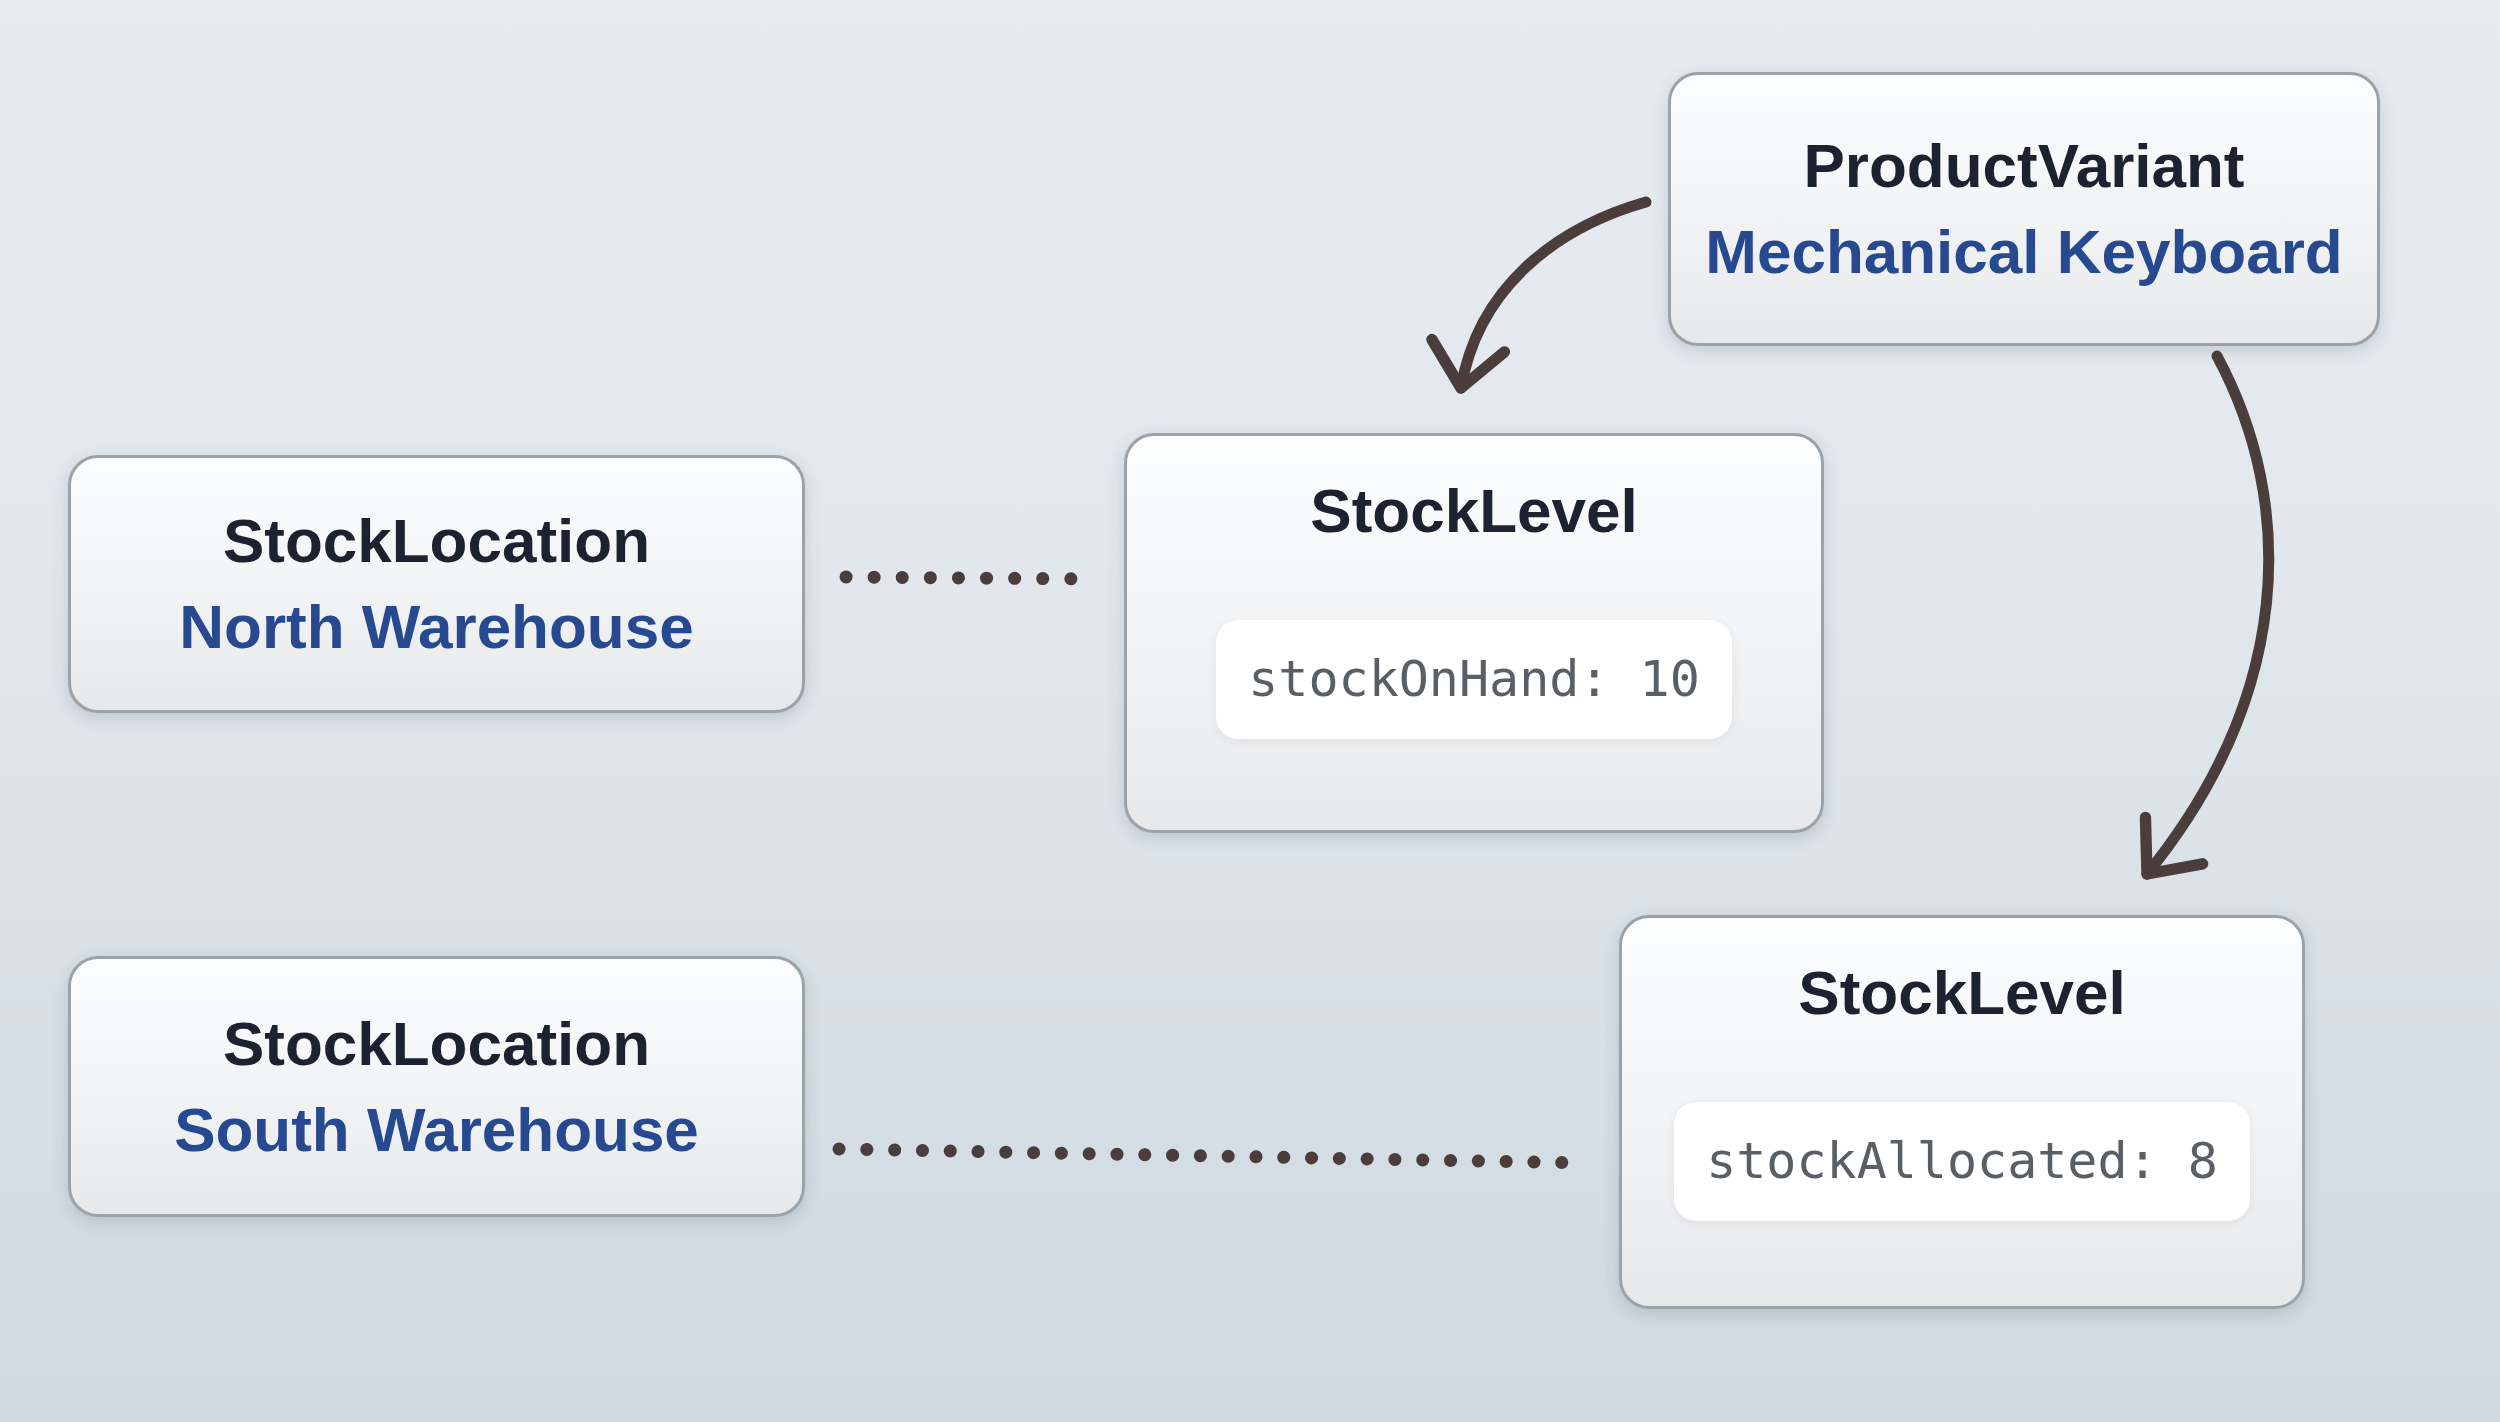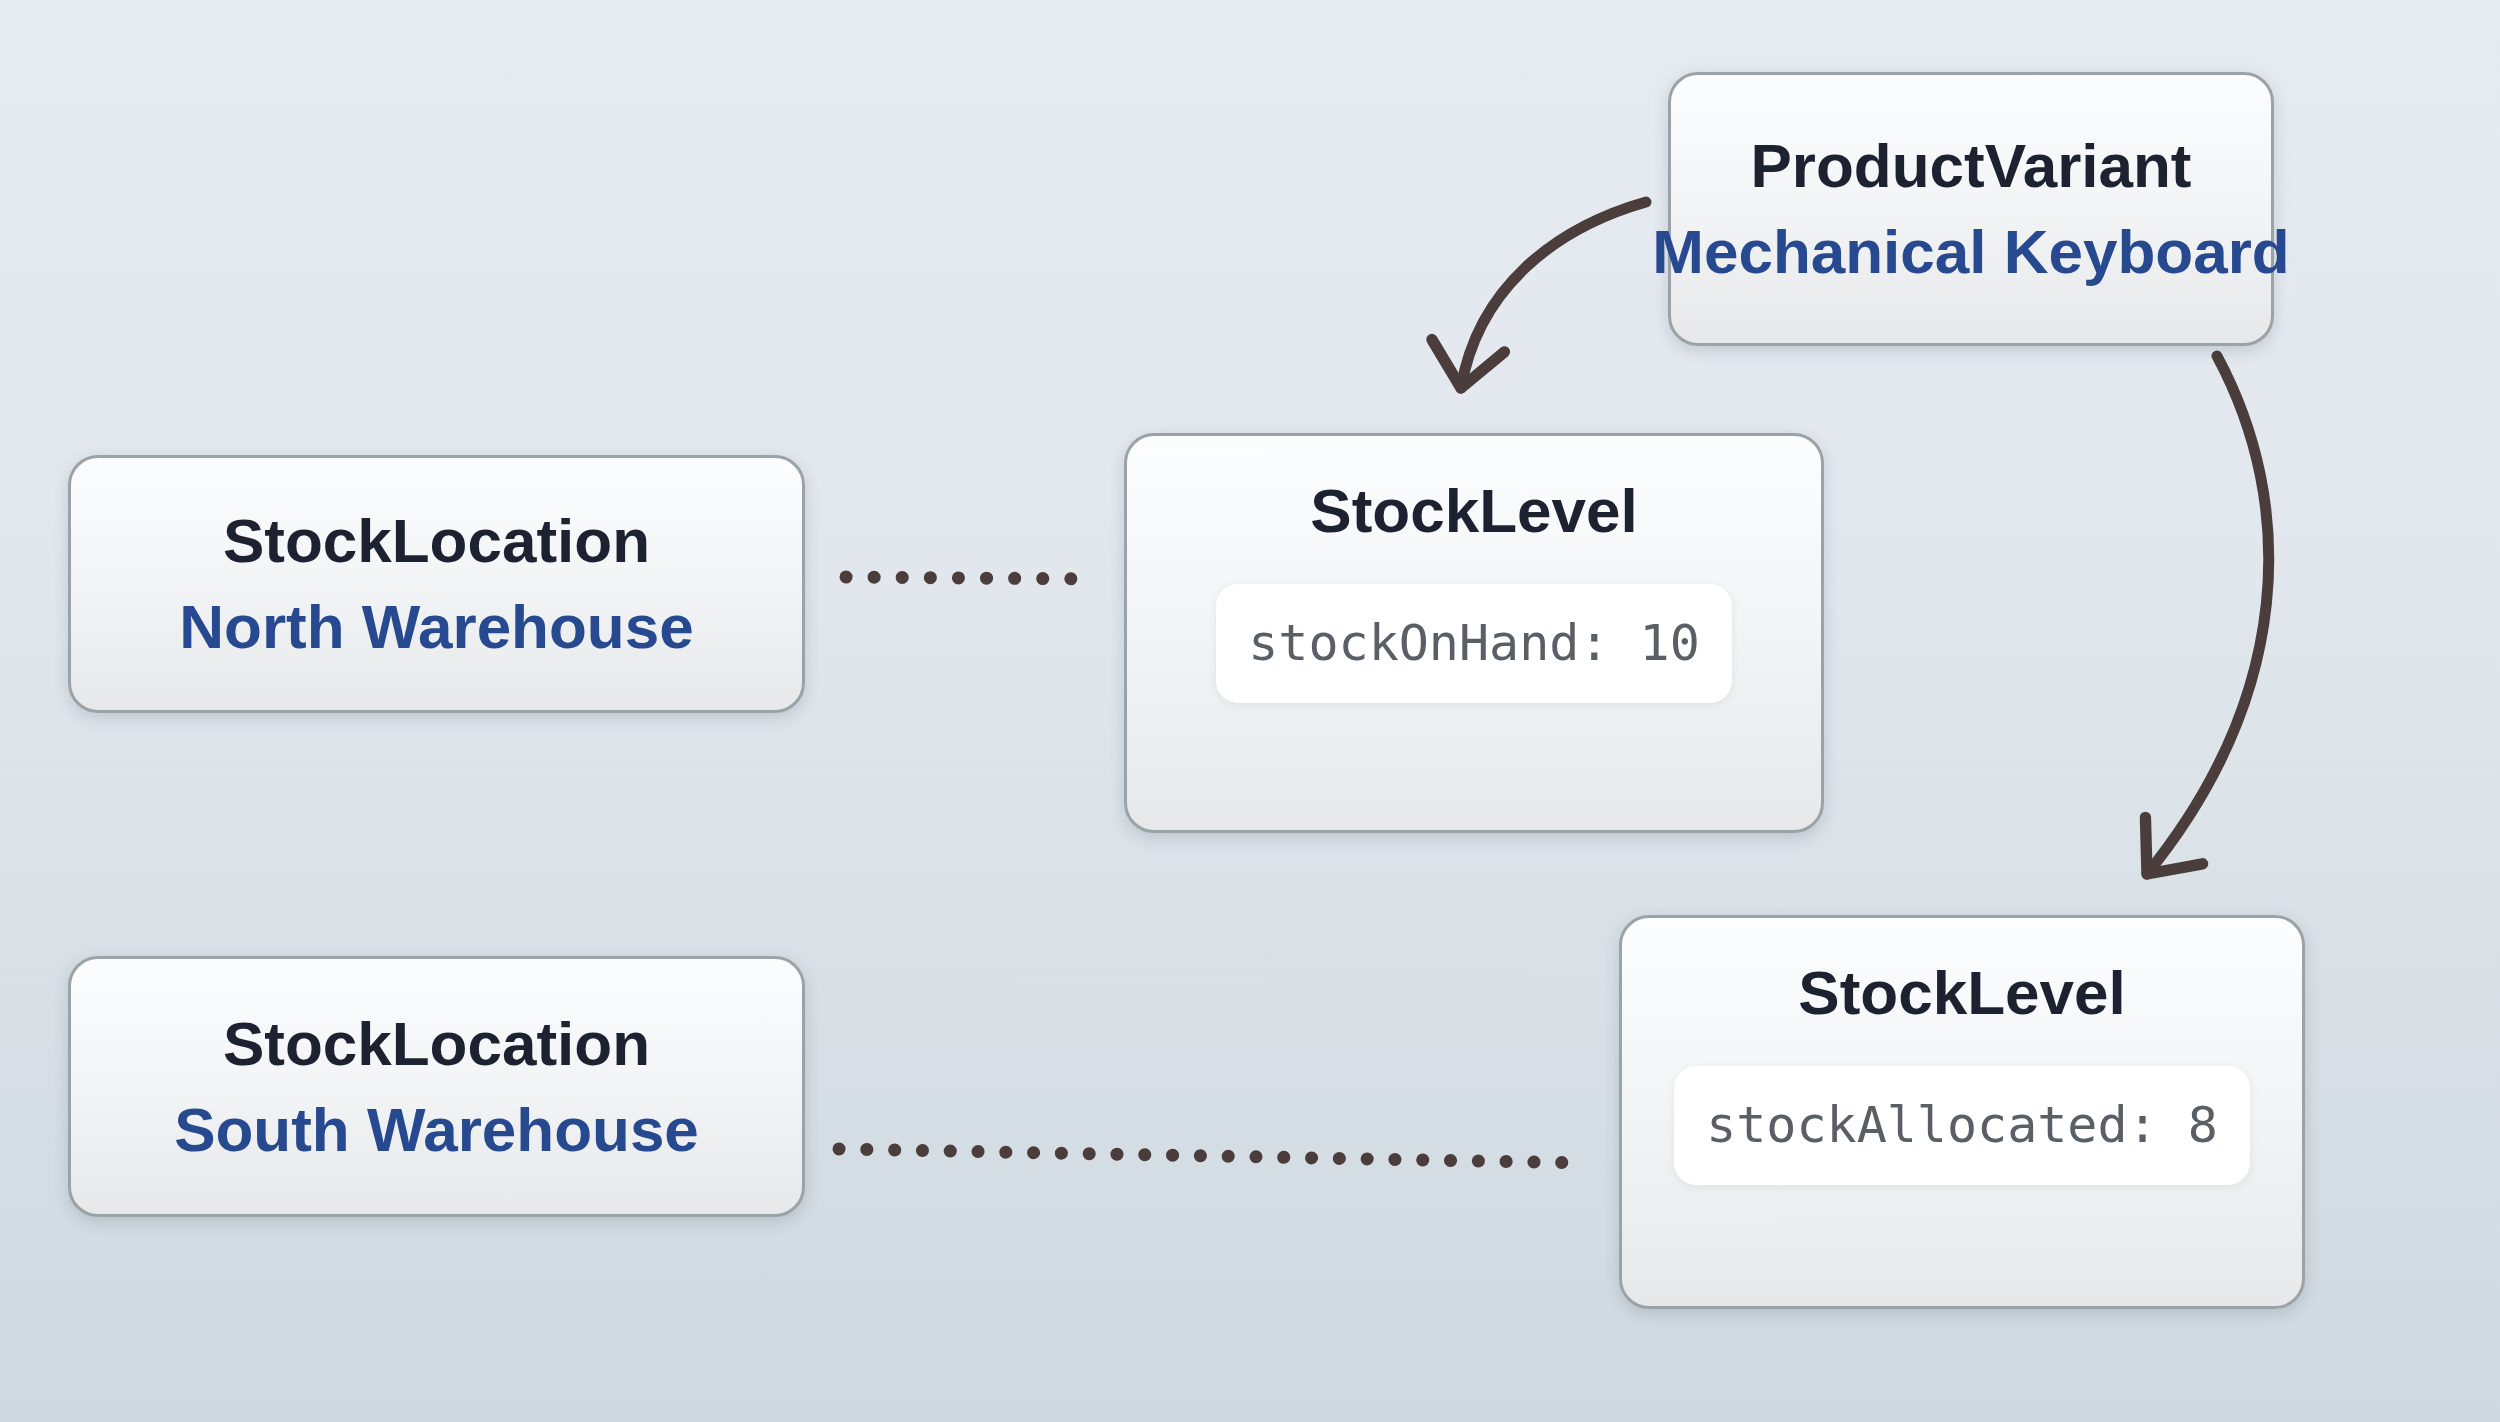--- a/index.html
+++ b/index.html
@@ -22,37 +22,37 @@
     z-index:2;
   }
   .node .title{
     font-size:62px;font-weight:700;color:#1c2230;line-height:66px;
     letter-spacing:0;text-align:center;white-space:nowrap;
   }
   .node .subtitle{
     font-size:62px;font-weight:700;color:#27498f;line-height:66px;
     margin-top:20px;text-align:center;white-space:nowrap;
   }
-  .node.level{justify-content:flex-start;}
+  .node.level{justify-content:flex-start;gap:36px;}
   .node.level .title{margin-top:42px;}
   .codebox{
     margin-top:40px;
     background:#ffffff;
     border-radius:22px;
     padding:22px 32px;
     box-shadow:0 2px 8px rgba(40,50,60,0.08);
   }
   .codebox .codeline{
     font-family:"DejaVu Sans Mono",monospace;
     font-size:50px;line-height:75px;color:#5a5f66;
     white-space:pre;text-align:right;
   }
 
   
-  #product-variant   {left:1668px;top:72px;  width:606px;height:274px;}
+  #product-variant   {left:1668px;top:72px;  width:712px;height:274px;}
   #stock-level-north {left:1124px;top:433px; width:700px;height:400px;}
   #stock-location-north{left:68px;top:455px; width:737px;height:258px;}
   #stock-location-south{left:68px;top:956px; width:737px;height:261px;}
   #stock-level-south {left:1619px;top:915px; width:686px;height:394px;}
 
   svg.connectors{position:absolute;inset:0;z-index:1;pointer-events:none;}
   .connector-stroke{stroke:#4a3d3b;fill:none;}
 </style>
 </head>
 <body>

